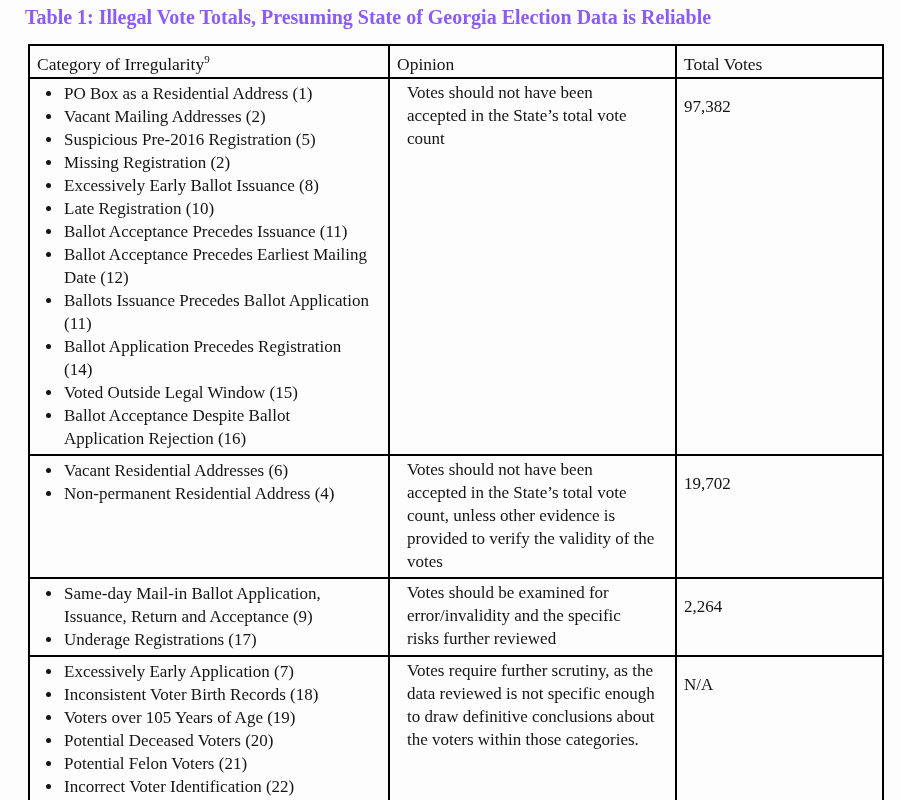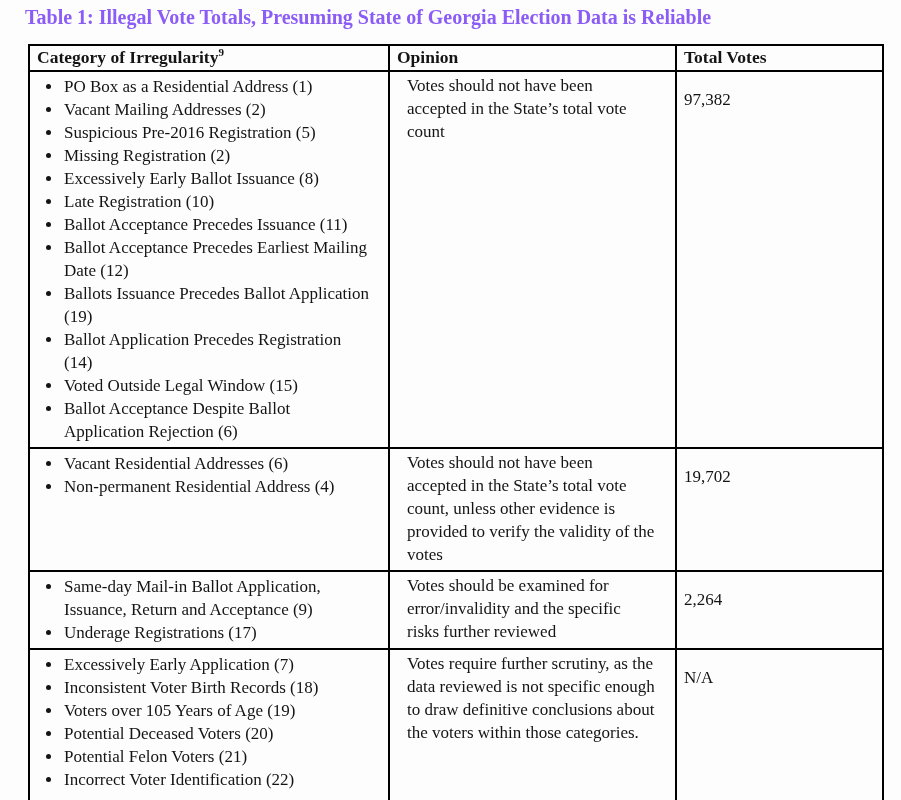--- a/index.html
+++ b/index.html
@@ -35,22 +35,22 @@
   .report-table td {
     border: 2px solid #000;
     vertical-align: top;
     font-size: 17px;
     line-height: 23px;
     text-align: left;
   }
 
   .report-table th {
     font-size: 17.5px;
-    font-weight: bold;
-    padding: 1px 6px 2px 7px;
+    font-weight: normal;
+    padding: 8px 6px 2px 7px;
     line-height: 21px;
   }
 
   .report-table th sup {
     font-size: 11px;
     line-height: 0;
   }
 
   td.cell-categories {
     padding: 1px 18px 4px 0;
@@ -103,24 +103,24 @@
     <td class="cell-categories">
       <ul>
             <li>PO Box as a Residential Address (1)</li>
             <li>Vacant Mailing Addresses (2)</li>
             <li>Suspicious Pre-2016 Registration (5)</li>
             <li>Missing Registration (2)</li>
             <li>Excessively Early Ballot Issuance (8)</li>
             <li>Late Registration (10)</li>
             <li>Ballot Acceptance Precedes Issuance (11)</li>
             <li>Ballot Acceptance Precedes Earliest Mailing Date (12)</li>
-            <li>Ballots Issuance Precedes Ballot Application (19)</li>
+            <li>Ballots Issuance Precedes Ballot Application (11)</li>
             <li>Ballot Application Precedes Registration (14)</li>
             <li>Voted Outside Legal Window (15)</li>
-            <li>Ballot Acceptance Despite Ballot Application Rejection (6)</li>
+            <li>Ballot Acceptance Despite Ballot Application Rejection (16)</li>
           </ul>
     </td>
     <td class="cell-opinion">
       <span>Votes should not have been accepted in the State’s total vote count</span>
     </td>
     <td class="cell-total">
       <span>97,382</span>
     </td>
   </tr>
 

